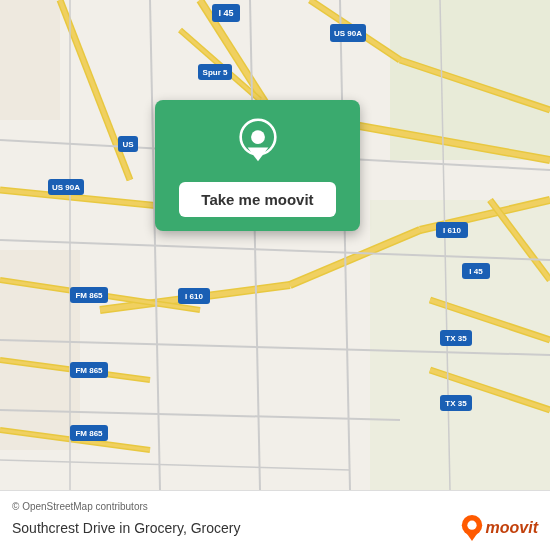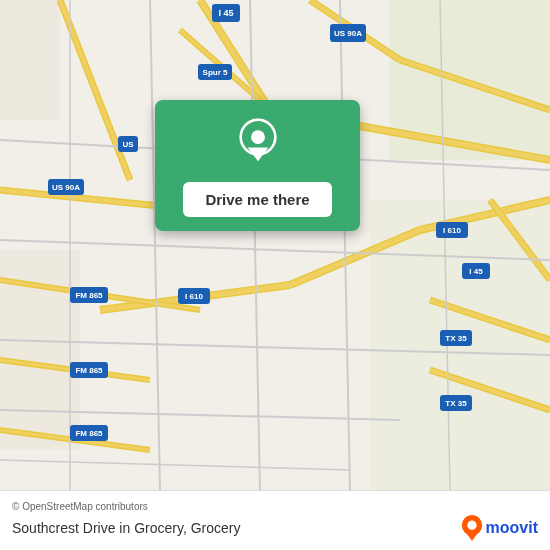--- a/index.html
+++ b/index.html
@@ -98,21 +98,22 @@
     }
 
     #moovit-pin {
       width: 22px;
       height: 26px;
     }
 
     #moovit-text {
       font-size: 16px;
       font-weight: bold;
-      color: #1d4ed8;
+      color: #c2410c;
+      font-style: italic;
     }
   </style>
 </head>
 <body>
 
 <div id="map-container">
   <svg id="map-svg" viewBox="0 0 550 490" xmlns="http://www.w3.org/2000/svg">
 
     <rect width="550" height="490" fill="#f2efe9"></rect>
 
@@ -214,21 +215,21 @@
     <text x="456" y="406" font-size="8" fill="white" text-anchor="middle" font-weight="bold">TX 35</text>
   </svg>
 
   <div id="popup-card">
 
     <svg id="pin-icon" viewBox="0 0 52 60" xmlns="http://www.w3.org/2000/svg">
       <circle cx="26" cy="22" r="20" fill="none" stroke="white" stroke-width="3"></circle>
       <circle cx="26" cy="22" r="8" fill="white"></circle>
       <polygon points="26,50 14,34 38,34" fill="white"></polygon>
     </svg>
-    <button id="take-me-there-btn">Drive me there</button>
+    <button id="take-me-there-btn">Take me moovit</button>
   </div>
 </div>
 
 <div id="bottom-bar">
   <div id="attribution">© OpenStreetMap contributors</div>
   <div id="location-info">
     <span id="location-text">Southcrest Drive in Grocery, Grocery</span>
     <div id="moovit-logo">
       <svg id="moovit-pin" viewBox="0 0 22 28" xmlns="http://www.w3.org/2000/svg">
         <ellipse cx="11" cy="11" rx="11" ry="11" fill="#ff5a00"></ellipse>

